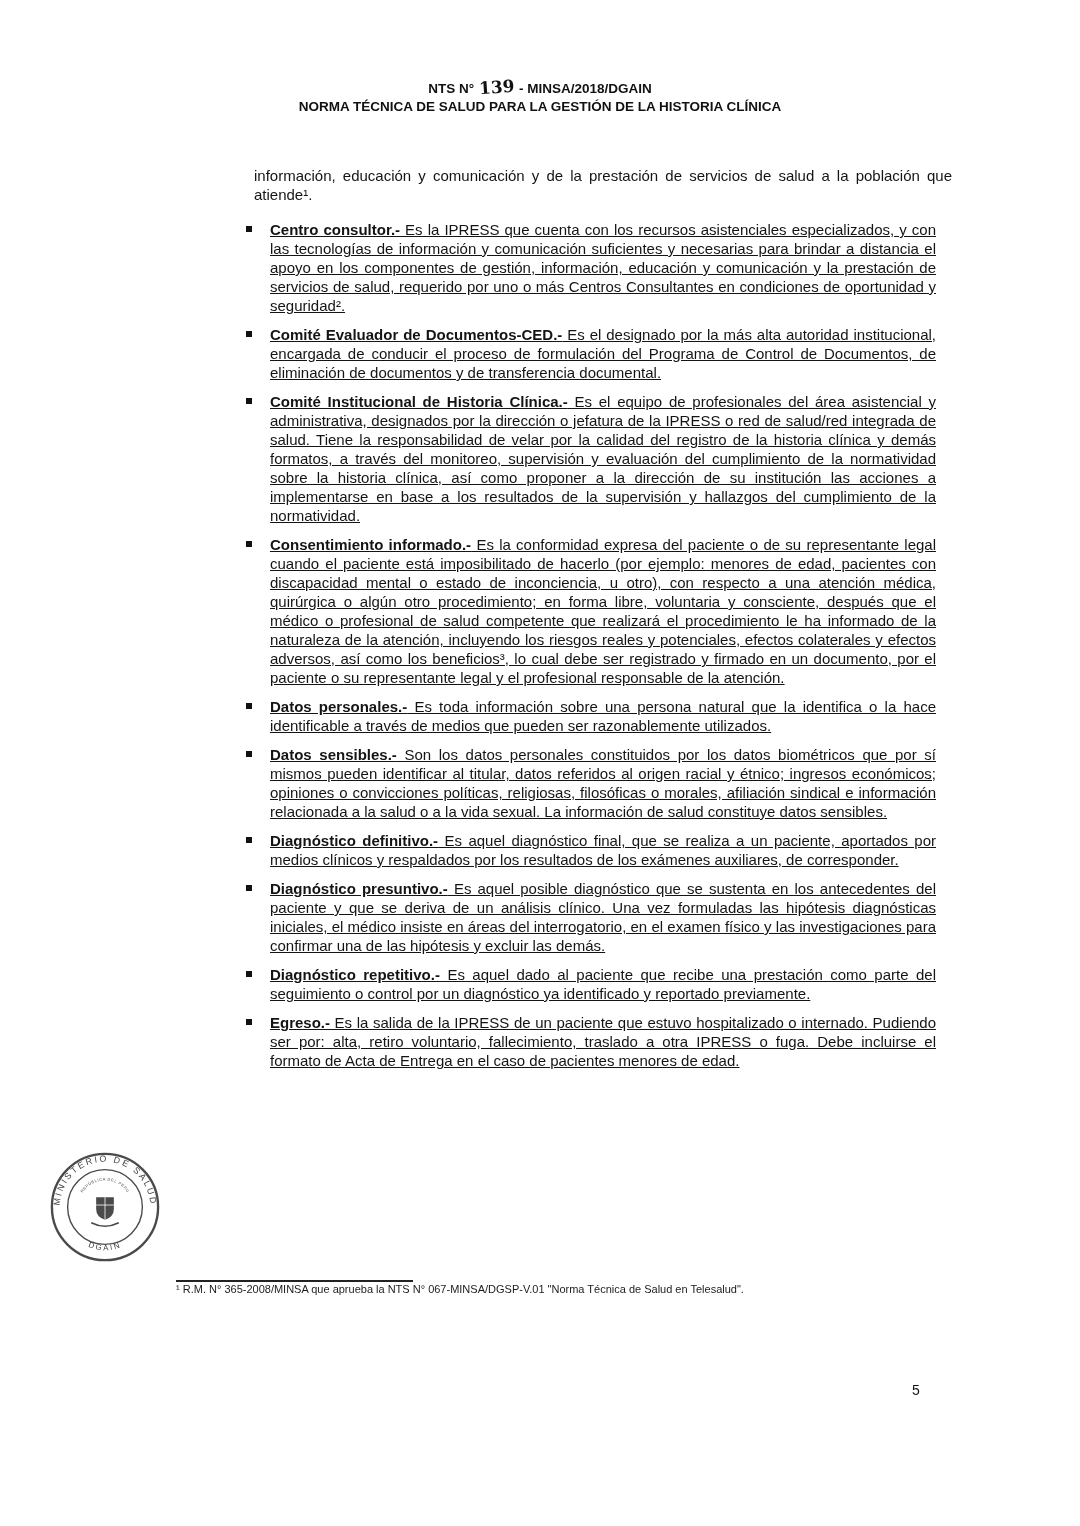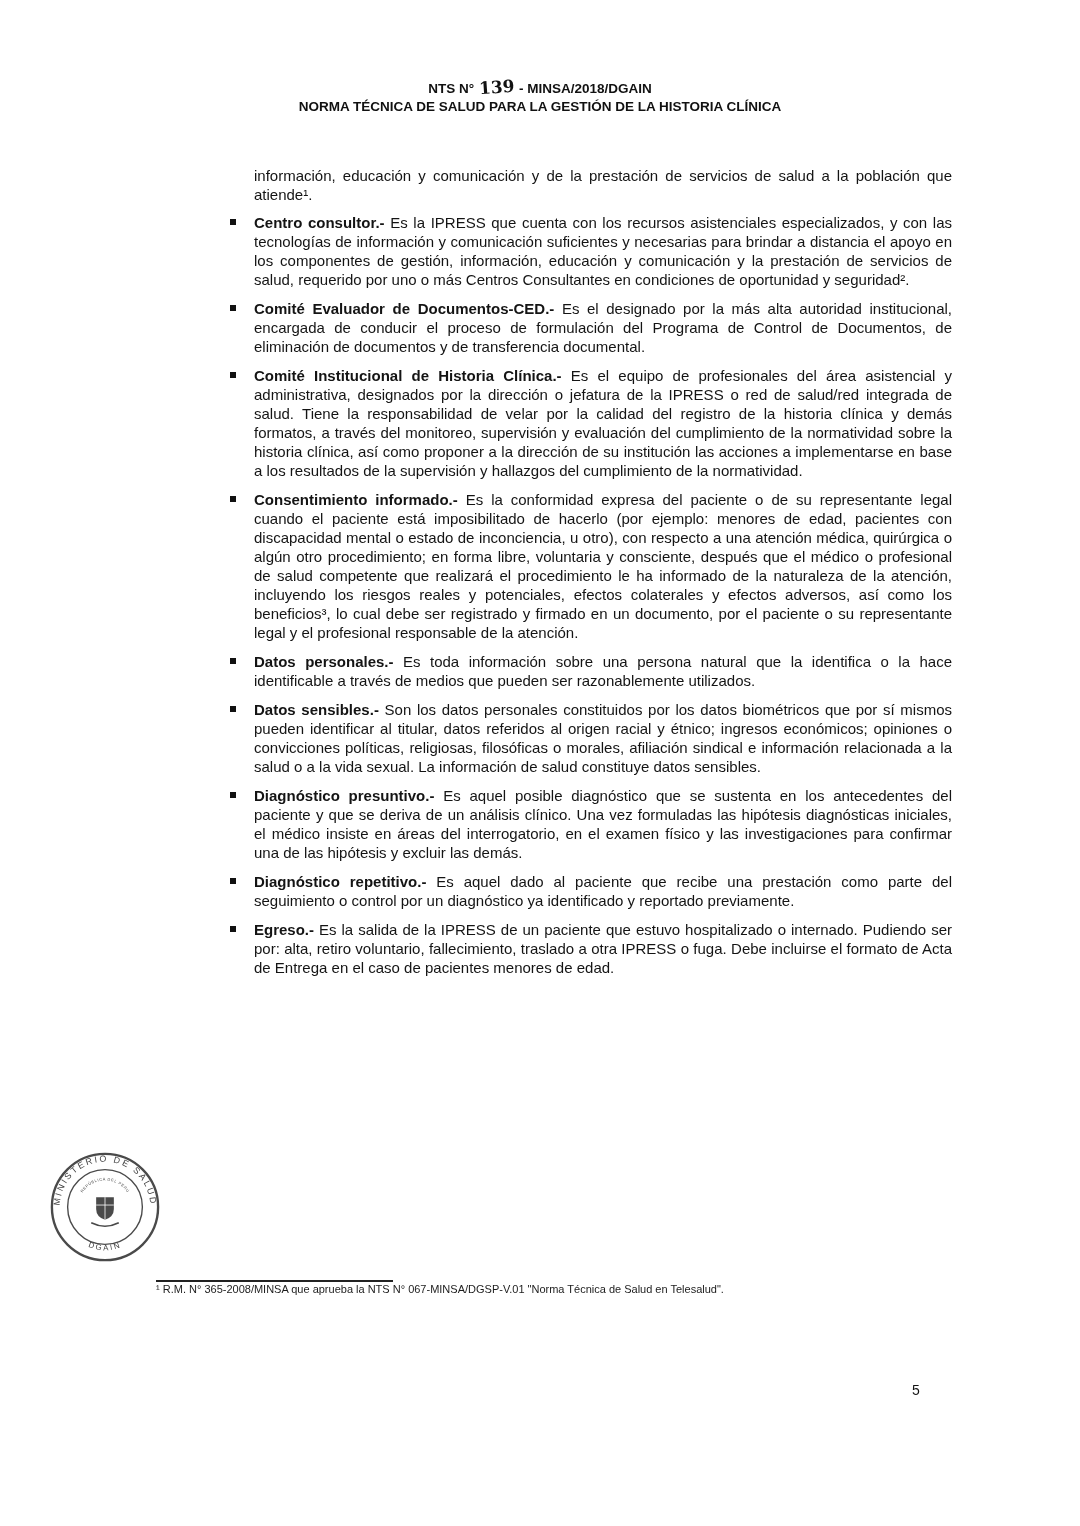--- a/index.html
+++ b/index.html
@@ -38,38 +38,38 @@
     position: absolute;
     top: 166px;
     left: 254px;
     width: 698px;
     font-size: 15px;
     line-height: 19px;
     text-align: justify;
   }
   .content p.intro { margin: 0 0 9px 0; }
 
-  ul.definitions { list-style: none; margin: 0; padding: 0; }
+  ul.definitions { list-style: none; margin: 16px; padding: 0; text-decoration: underline; }
   ul.definitions li {
     position: relative;
     margin: 0 0 10px 0;
   }
   ul.definitions li .bullet {
     position: absolute;
     left: -24px;
     top: 6px;
     width: 6px;
     height: 6px;
     background: #111;
   }
   ul.definitions li b { font-weight: bold; }
 
   .footnotes {
     position: absolute;
-    left: 156px;
+    left: 176px;
     top: 1280px;
     width: 700px;
     font-size: 11px;
     line-height: 15px;
     color: #1c1c1c;
   }
   .footnote-rule {
     width: 237px;
     border-top: 2px solid #222;
     margin: 0 0 6px 0;
@@ -130,20 +130,24 @@
       <li>
         <span class="bullet"></span>
         <b>Datos personales.-</b><span> Es toda información sobre una persona natural que la identifica o la hace identificable a través de medios que pueden ser razonablemente utilizados.</span>
       </li>
       <li>
         <span class="bullet"></span>
         <b>Datos sensibles.-</b><span> Son los datos personales constituidos por los datos biométricos que por sí mismos pueden identificar al titular, datos referidos al origen racial y étnico; ingresos económicos; opiniones o convicciones políticas, religiosas, filosóficas o morales, afiliación sindical e información relacionada a la salud o a la vida sexual. La información de salud constituye datos sensibles.</span>
       </li>
       <li>
         <span class="bullet"></span>
+        <b>Diagnóstico definitivo.-</b><span> Es aquel diagnóstico final, que se realiza a un paciente, aportados por medios clínicos y respaldados por los resultados de los exámenes auxiliares, de corresponder.</span>
+      </li>
+      <li>
+        <span class="bullet"></span>
         <b>Diagnóstico presuntivo.-</b><span> Es aquel posible diagnóstico que se sustenta en los antecedentes del paciente y que se deriva de un análisis clínico. Una vez formuladas las hipótesis diagnósticas iniciales, el médico insiste en áreas del interrogatorio, en el examen físico y las investigaciones para confirmar una de las hipótesis y excluir las demás.</span>
       </li>
       <li>
         <span class="bullet"></span>
         <b>Diagnóstico repetitivo.-</b><span> Es aquel dado al paciente que recibe una prestación como parte del seguimiento o control por un diagnóstico ya identificado y reportado previamente.</span>
       </li>
       <li>
         <span class="bullet"></span>
         <b>Egreso.-</b><span> Es la salida de la IPRESS de un paciente que estuvo hospitalizado o internado. Pudiendo ser por: alta, retiro voluntario, fallecimiento, traslado a otra IPRESS o fuga. Debe incluirse el formato de Acta de Entrega en el caso de pacientes menores de edad.</span>
       </li>

